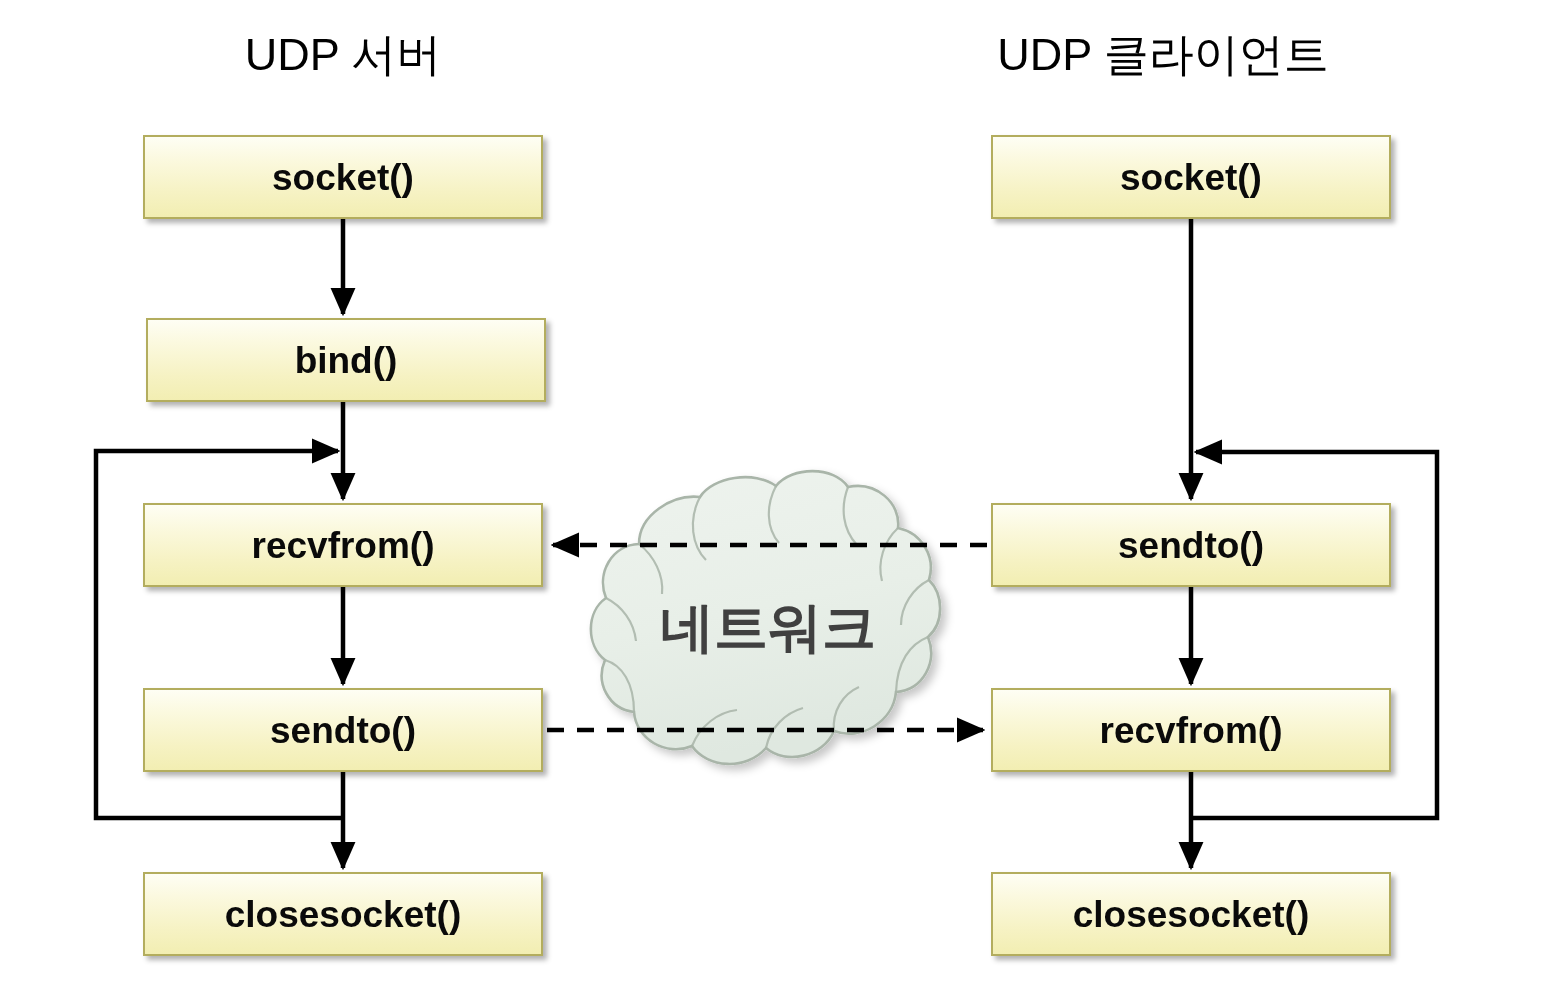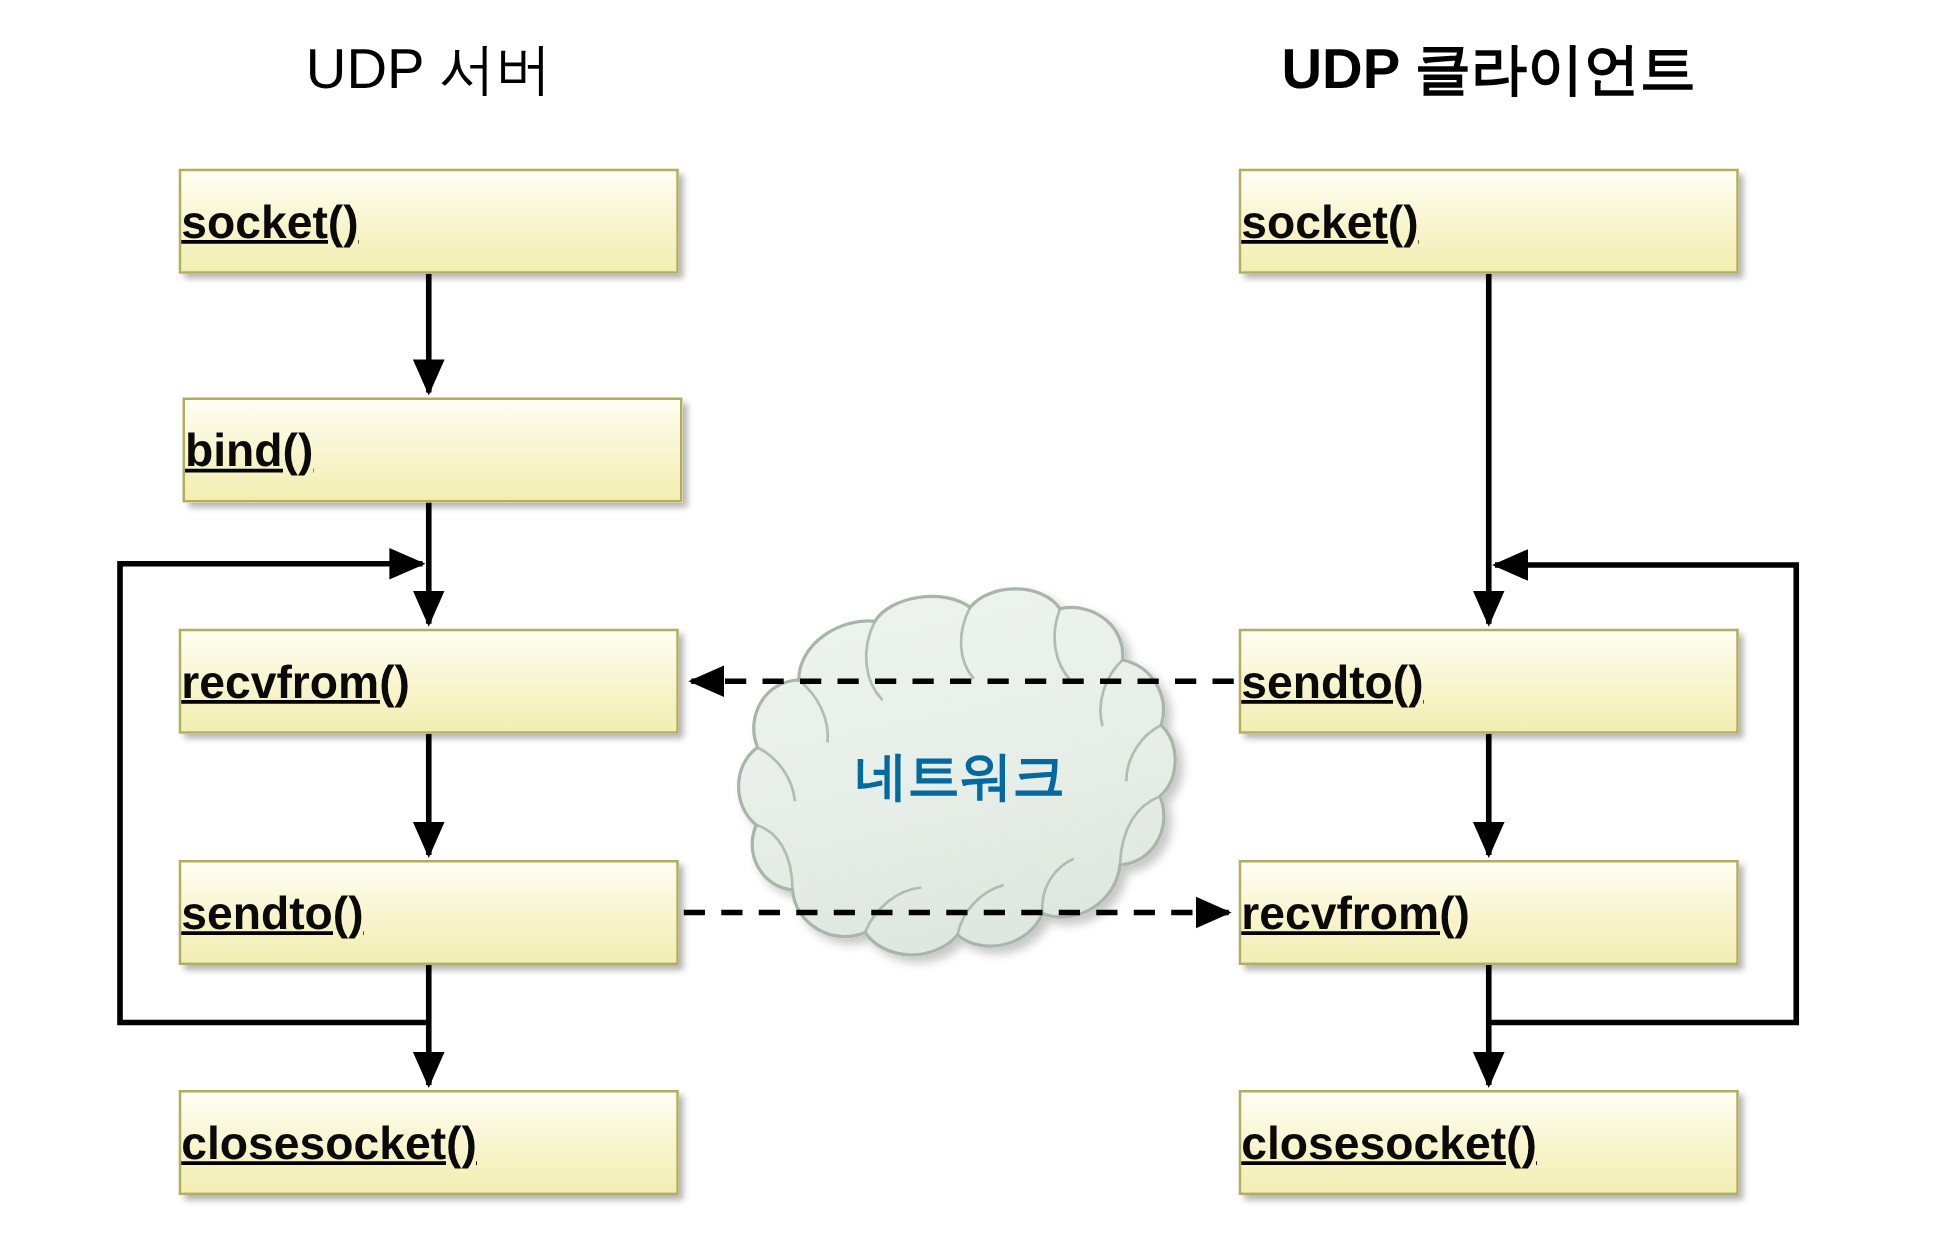--- a/index.html
+++ b/index.html
@@ -24,38 +24,38 @@
     position: absolute;
     font-size: 45px;
     font-weight: 400;
     color: #000000;
     letter-spacing: 0px;
     white-space: nowrap;
     text-align: center;
     line-height: 1;
   }
   #title-server { left: 143px; top: 32px; width: 400px; }
-  #title-client { left: 991px; top: 32px; width: 400px; font-weight: bold; }
+  #title-client { left: 963px; top: 32px; width: 400px; }
 
   
   .node {
     position: absolute;
     width: 400px;
     height: 84px;
     box-sizing: border-box;
     border: 2px solid #b3ad5e;
     background: linear-gradient(to bottom,
                 #fefef4 0%,
                 #fbf9df 28%,
                 #f6f2c3 70%,
                 #f2eeb2 100%);
     box-shadow: 4px 4px 5px rgba(0,0,0,0.30);
     display: flex;
     align-items: center;
-    text-decoration: underline;
+    justify-content: center;
   }
   .node .node-label {
     font-size: 37px;
     font-weight: bold;
     color: #0a0a0a;
     white-space: nowrap;
     line-height: 1;
   }
 
   
@@ -67,23 +67,23 @@
     pointer-events: none;
   }
 
   
   #cloud-label {
     position: absolute;
     left: 615px;
     top: 600px;
     width: 306px;
     text-align: center;
-    font-size: 42px;
+    font-size: 54px;
     font-weight: bold;
-    color: #0369a1;
+    color: #404040;
     white-space: nowrap;
     line-height: 1;
   }
 </style>
 </head>
 <body>
 
 <div id="stage">
 
   <svg id="wires" viewBox="0 0 1552 1000">

